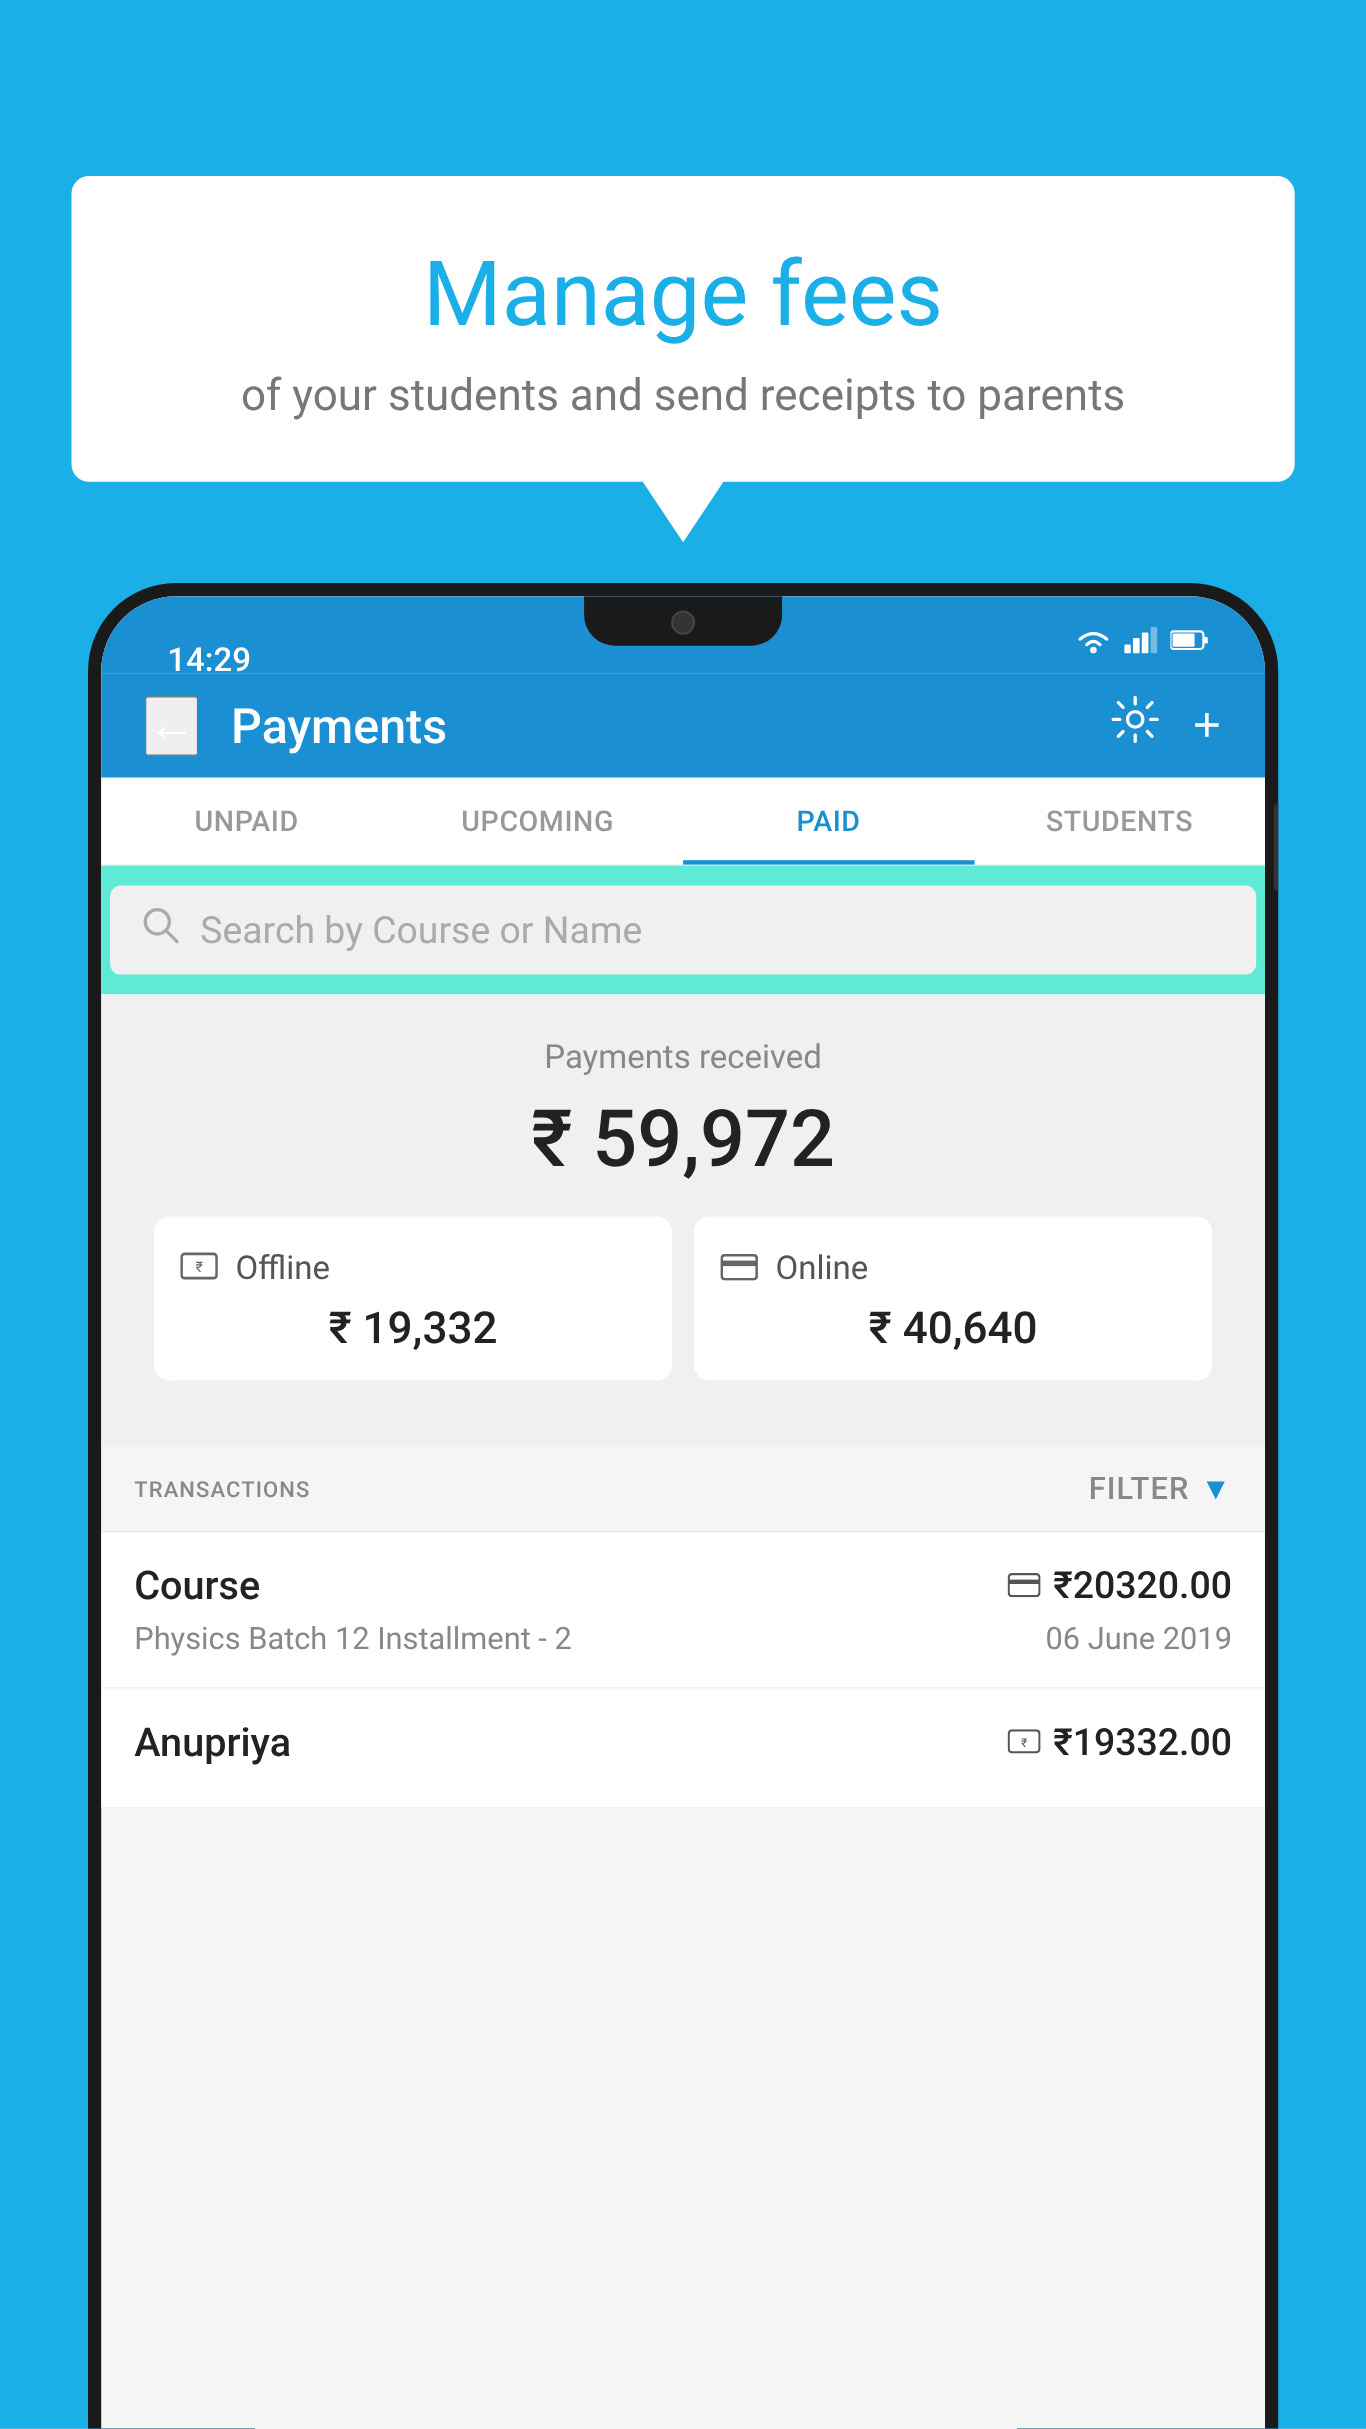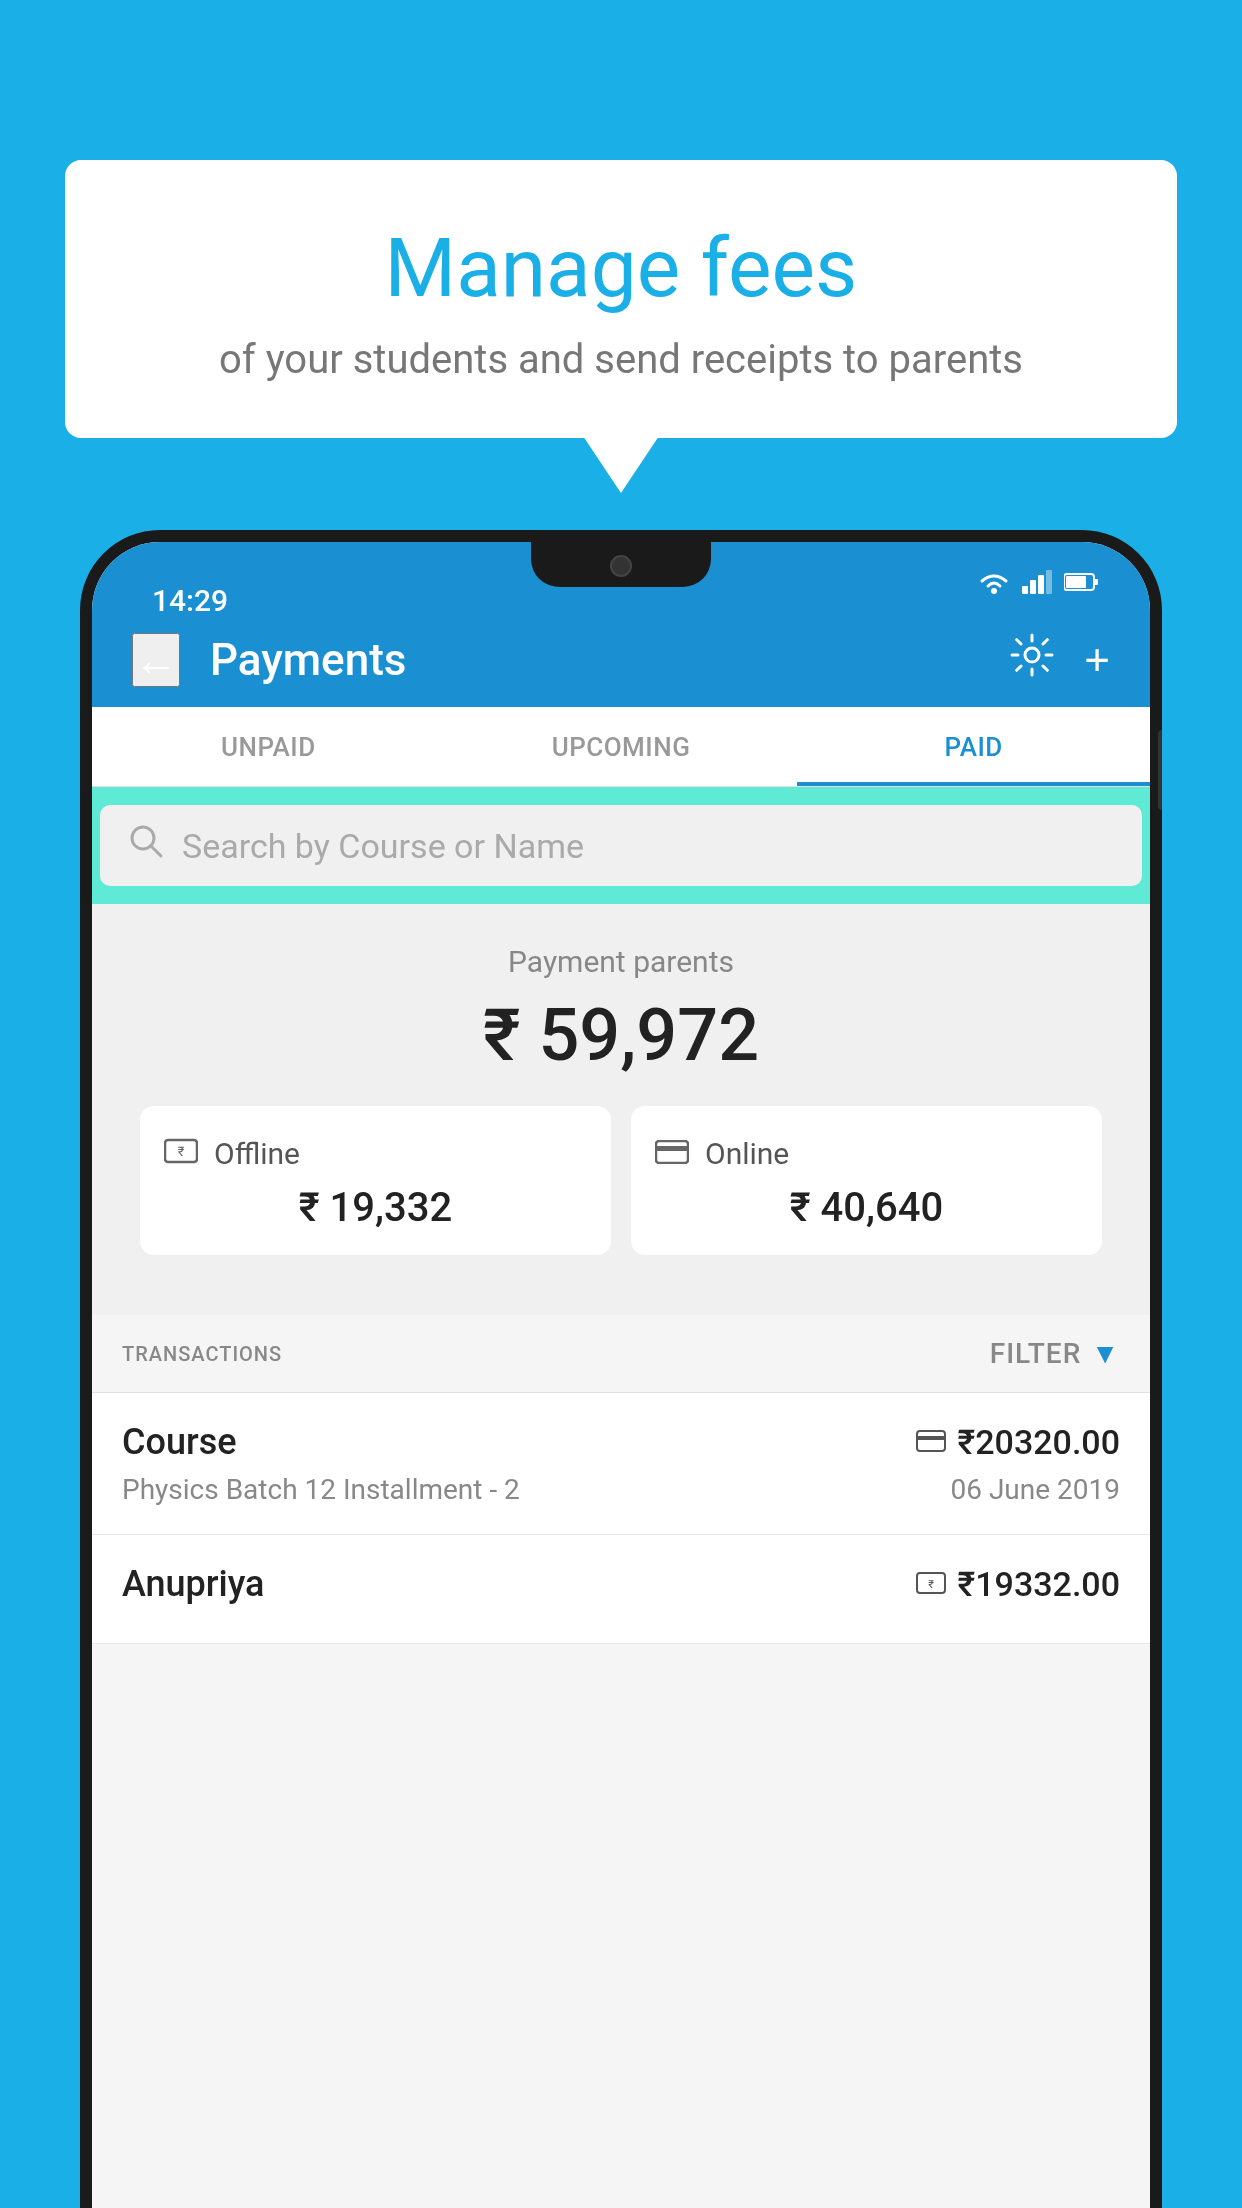--- a/index.html
+++ b/index.html
@@ -397,36 +397,39 @@
     <div class="tabs">
       <div class="tab">
         <span>UNPAID</span>
       </div>
       <div class="tab">
         <span>UPCOMING</span>
       </div>
       <div class="tab active">
         <span>PAID</span>
       </div>
+      <div class="tab">
+        <span>STUDENTS</span>
+      </div>
     </div>
 
     <div class="search-container">
       <div class="search-bar">
         <span class="search-icon">
           <svg width="36" height="36" viewBox="0 0 36 36" fill="none">
             <circle cx="15" cy="15" r="11" stroke="#aaa" stroke-width="3" fill="none"></circle>
             <line x1="23" y1="23" x2="33" y2="33" stroke="#aaa" stroke-width="3" stroke-linecap="round"></line>
           </svg>
         </span>
         <span class="search-placeholder">Search by Course or Name</span>
       </div>
     </div>
 
     <div class="payment-received">
-      <div class="payment-label">Payment parents</div>
+      <div class="payment-label">Payments received</div>
       <div class="payment-amount">₹ 59,972</div>
 
       <div class="payment-cards">
         <div class="payment-card">
           <div class="card-header">
             <span class="card-icon">
               <svg width="34" height="28" viewBox="0 0 34 28" fill="none">
                 <rect x="1" y="4" width="32" height="22" rx="3" stroke="#666" stroke-width="2.5" fill="none"></rect>
                 <text x="17" y="20" text-anchor="middle" font-size="13" fill="#666">₹</text>
               </svg>

